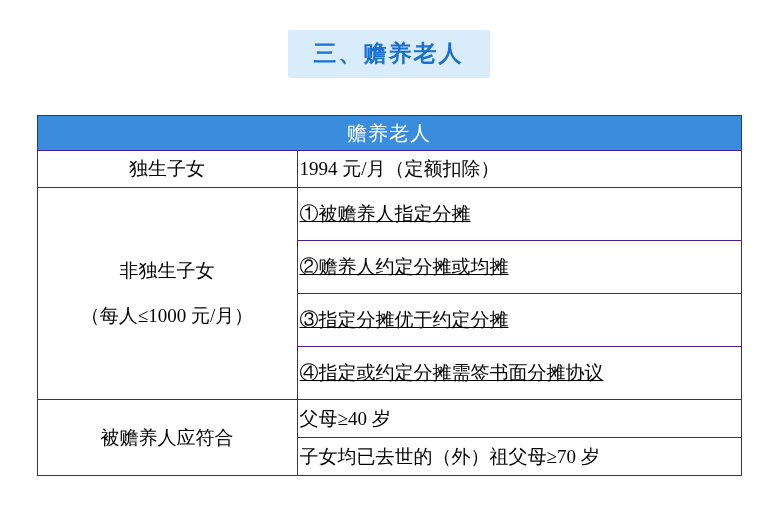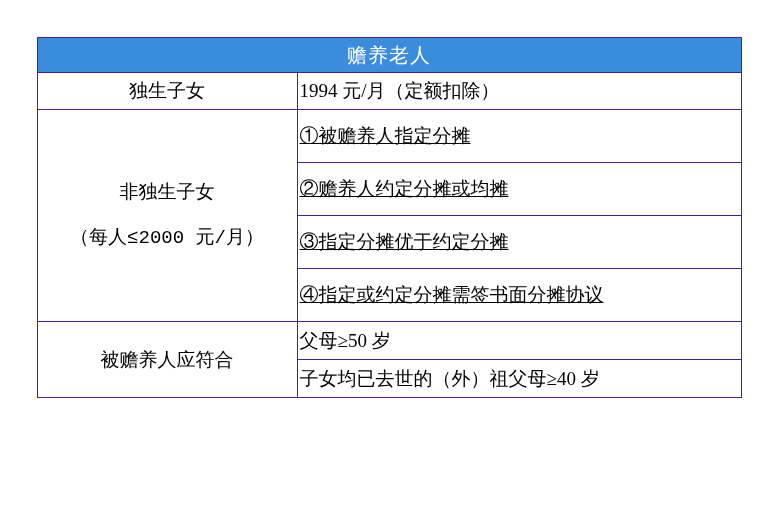--- a/index.html
+++ b/index.html
@@ -81,30 +81,32 @@
     text-align: left;
     white-space: nowrap;
     text-decoration: underline;
   }
   .left-label {
     text-align: center;
     line-height: 1.9;
   }
   .left-label .l2 {
     display: block;
-    font-family: Liberation Mono, monospace;
   }
   .spacer-line { display:block; height: 8px; }
   .row-elder td { height: 33px; }
 </style>
 </head>
 <body>
 
 <div class="page">
 
+  <div class="title-wrap">
+    <div class="title">三、赡养老人</div>
+  </div>
 
   <div class="table-wrap">
     <table class="info">
       <colgroup>
         <col style="width:260px">
         <col style="width:444px">
       </colgroup>
       <tbody>
         <tr class="hdr">
           <td colspan="2">赡养老人</td>
@@ -112,38 +114,38 @@
 
         <tr class="row-single">
           <td class="cell-center">独生子女</td>
           <td class="cell-left">1994 元/月（定额扣除）</td>
         </tr>
 
         <tr>
           <td rowspan="4" class="left-label">
             <span class="l2">非独生子女</span>
             <span class="spacer-line"></span>
-            <span class="l2">（每人≤2000 元/月）</span>
+            <span class="l2">（每人≤1000 元/月）</span>
           </td>
           <td class="sub-row">①被赡养人指定分摊</td>
         </tr>
         <tr>
           <td class="sub-row">②赡养人约定分摊或均摊</td>
         </tr>
         <tr>
           <td class="sub-row">③指定分摊优于约定分摊</td>
         </tr>
         <tr>
           <td class="sub-row">④指定或约定分摊需签书面分摊协议</td>
         </tr>
 
         <tr class="row-elder">
           <td rowspan="2" class="cell-center">被赡养人应符合</td>
-          <td class="cell-left">父母≥50 岁</td>
+          <td class="cell-left">父母≥40 岁</td>
         </tr>
         <tr class="row-elder">
-          <td class="cell-left">子女均已去世的（外）祖父母≥40 岁</td>
+          <td class="cell-left">子女均已去世的（外）祖父母≥70 岁</td>
         </tr>
       </tbody>
     </table>
   </div>
 
 </div>
 
 </body></html>

